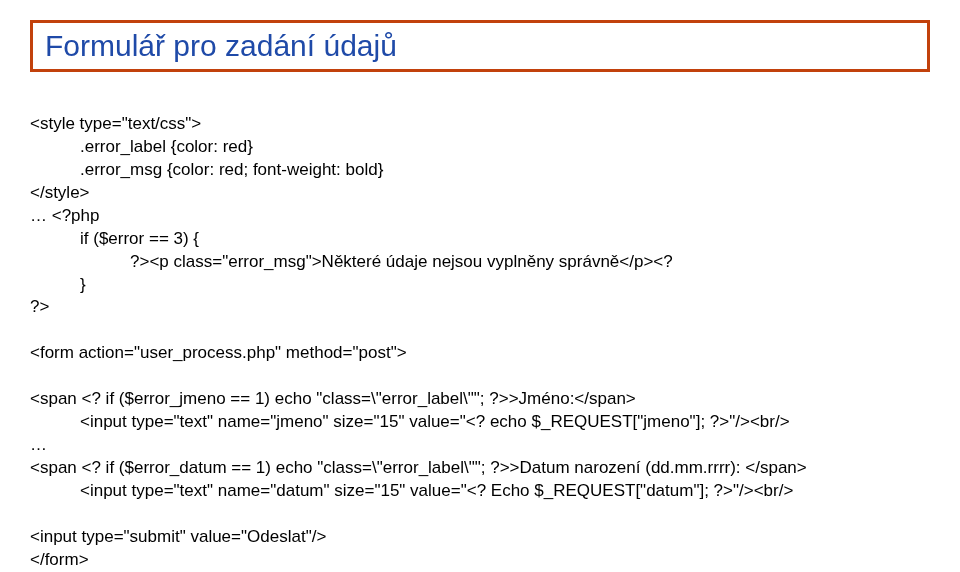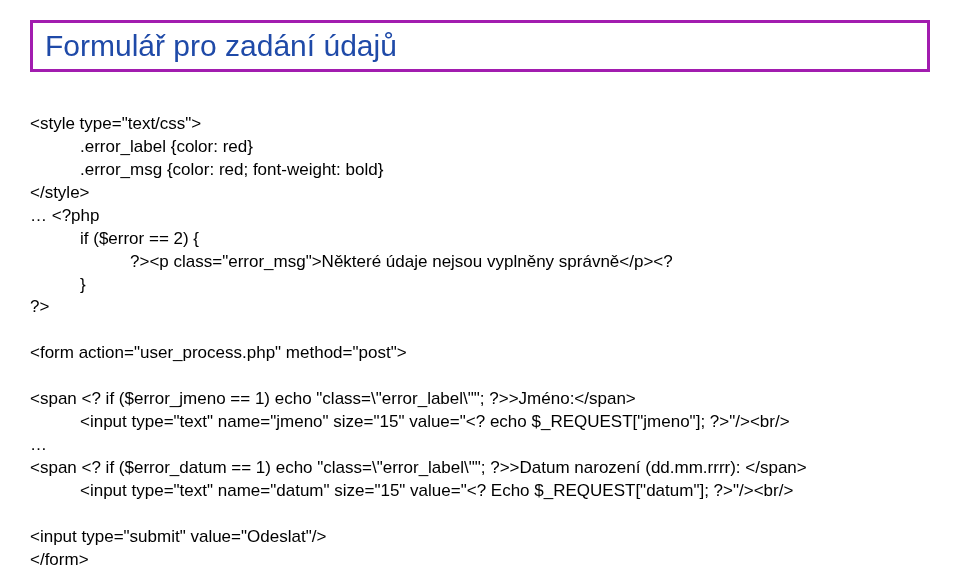--- a/index.html
+++ b/index.html
@@ -7,21 +7,21 @@
     padding: 20px 30px;
     font-family: Arial, Helvetica, sans-serif;
     font-size: 17px;
     color: #000;
     background: #fff;
     width: 960px;
     height: 572px;
     box-sizing: border-box;
   }
   .title-box {
-    border: 3px solid #a21caf;
+    border: 3px solid #c2410c;
     padding: 6px 12px;
     margin: 0 0 18px 0;
   }
   .title-box .title {
     color: #1f4aa8;
     font-size: 30px;
   }
   .code {
     white-space: pre-wrap;
     line-height: 1.35;
@@ -35,21 +35,21 @@
 <div class="title-box">
   <span class="title">Formulář pro zadání údajů</span>
 </div>
 
 <div class="code">
 <span>&lt;style type="text/css"&gt;</span>
 <span class="indent1">.error_label {color: red}</span>
 <span class="indent1">.error_msg {color: red; font-weight: bold}</span>
 <span>&lt;/style&gt;</span>
 <span>… &lt;?php</span>
-<span class="indent1">if ($error == 2) {</span>
+<span class="indent1">if ($error == 3) {</span>
 <span class="indent2">?&gt;&lt;p class="error_msg"&gt;Některé údaje nejsou vyplněny správně&lt;/p&gt;&lt;?</span>
 <span class="indent1">}</span>
 <span>?&gt;</span>
 
 <span>&lt;form action="user_process.php" method="post"&gt;</span>
 
 <span>&lt;span &lt;? if ($error_jmeno == 1) echo "class=\"error_label\""; ?&gt;&gt;Jméno:&lt;/span&gt;</span>
 <span class="indent1">&lt;input type="text" name="jmeno" size="15" value="&lt;? echo $_REQUEST["jmeno"]; ?&gt;"/&gt;&lt;br/&gt;</span>
 <span>…</span>
 <span>&lt;span &lt;? if ($error_datum == 1) echo "class=\"error_label\""; ?&gt;&gt;Datum narození (dd.mm.rrrr): &lt;/span&gt;</span>

